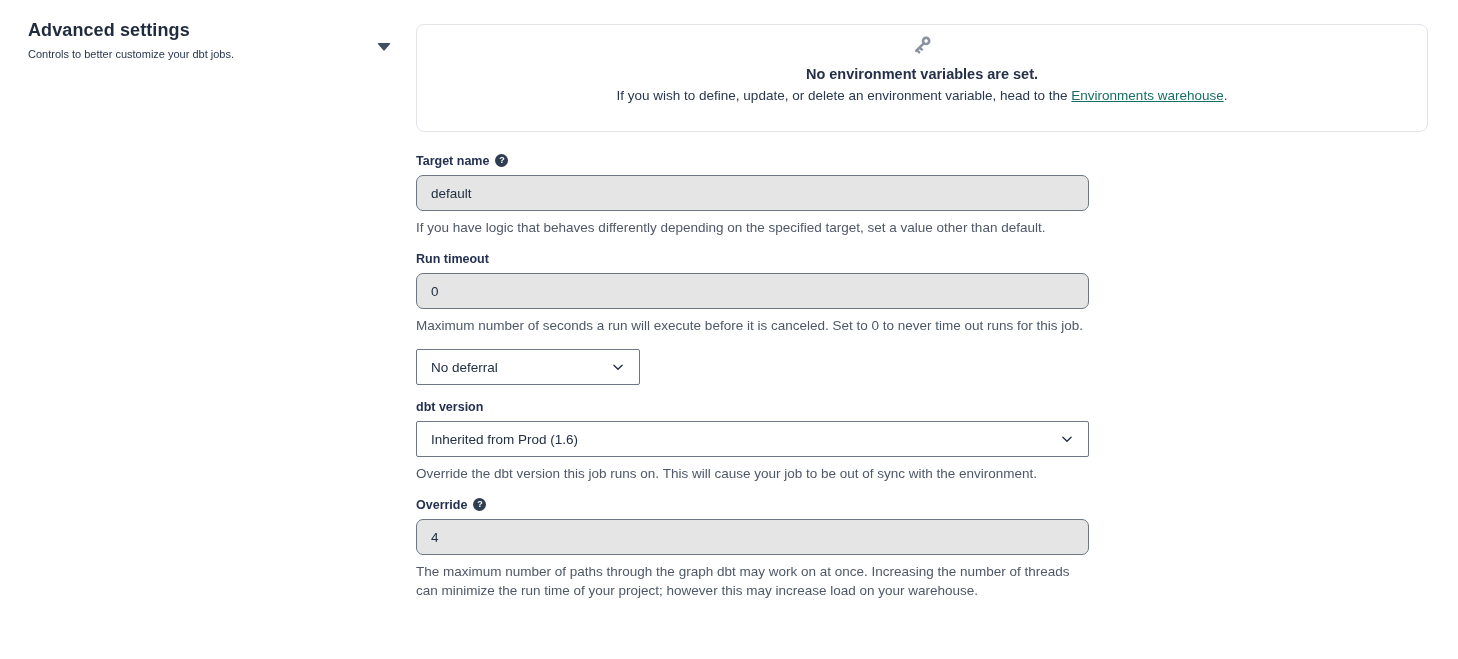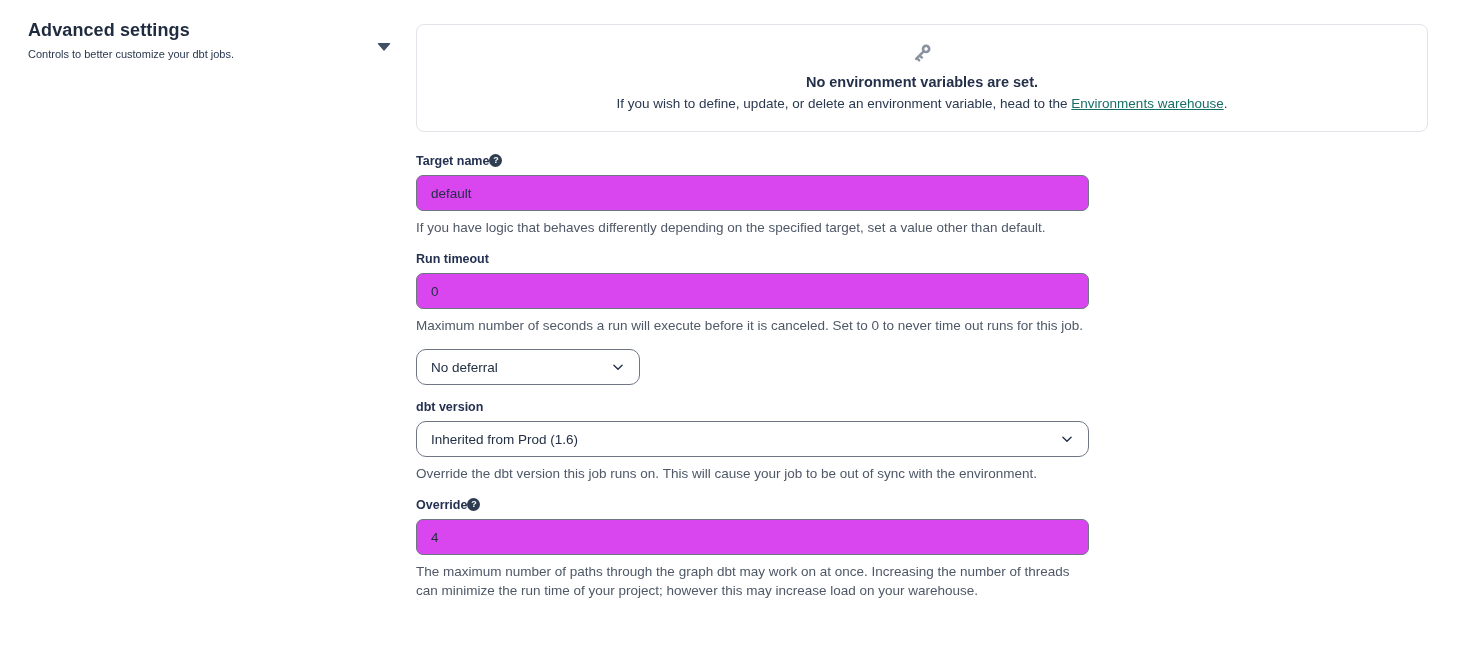--- a/index.html
+++ b/index.html
@@ -32,50 +32,50 @@
     border-radius: 2px;
   }
 
   
   .content { position: absolute; left: 416px; top: 24px; width: 1012px; }
 
   .env-panel {
     border: 1px solid #e3e4e9;
     border-radius: 8px;
     height: 108px;
-    padding-top: 16px;
+    padding-top: 8px;
     text-align: center;
   }
   .key-icon-wrap { display: inline-block; height: 24px; }
   .env-title { margin-top: 5px; font-size: 14.5px; font-weight: 700; color: #24304a; }
   .env-body { margin-top: 6px; font-size: 13.5px; color: #2a3850; }
   .env-link { color: #176e67; text-decoration: underline; cursor: pointer; }
 
   
   .form { width: 673px; }
   .field { margin-top: 14px; }
   .field.first { margin-top: 21px; }
-  .label-row { display: flex; align-items: center; height: 15px; margin-bottom: 7px; }
+  .label-row { display: flex; align-items: center; gap: 6px; height: 15px; margin-bottom: 7px; }
   .field-label { font-size: 12.5px; font-weight: 700; color: #243150; }
   .help-icon {
     width: 13px; height: 13px; border-radius: 50%;
     background: #2e3d52; color: #ffffff;
     font-size: 9px; font-weight: 700; line-height: 13px; text-align: center;
     display: inline-block; cursor: pointer;
   }
   .text-input {
     width: 100%; height: 36px;
     border: 1px solid #6f7683; border-radius: 7px;
     padding: 0 14px; font-size: 13.5px; color: #222f43;
     font-family: "Liberation Sans", sans-serif;
-    background: #d946ef; outline: none;
+    background: #e5e5e5; outline: none;
   }
   .select-box {
     height: 36px;
-    border: 1px solid #6f7683; border-radius: 10px;
+    border: 1px solid #6f7683; border-radius: 2px;
     padding: 0 14px; font-size: 13.5px; color: #222f43;
     background: #fff; display: flex; align-items: center; justify-content: space-between;
     cursor: pointer;
   }
   .select-box.narrow { width: 224px; }
   .select-box.wide { width: 100%; }
   .chev { flex: 0 0 auto; margin-left: 10px; display: flex; align-items: center; }
   .help-text { margin-top: 7px; font-size: 13.5px; color: #4e5867; line-height: 19px; }
 </style>
 </head>

